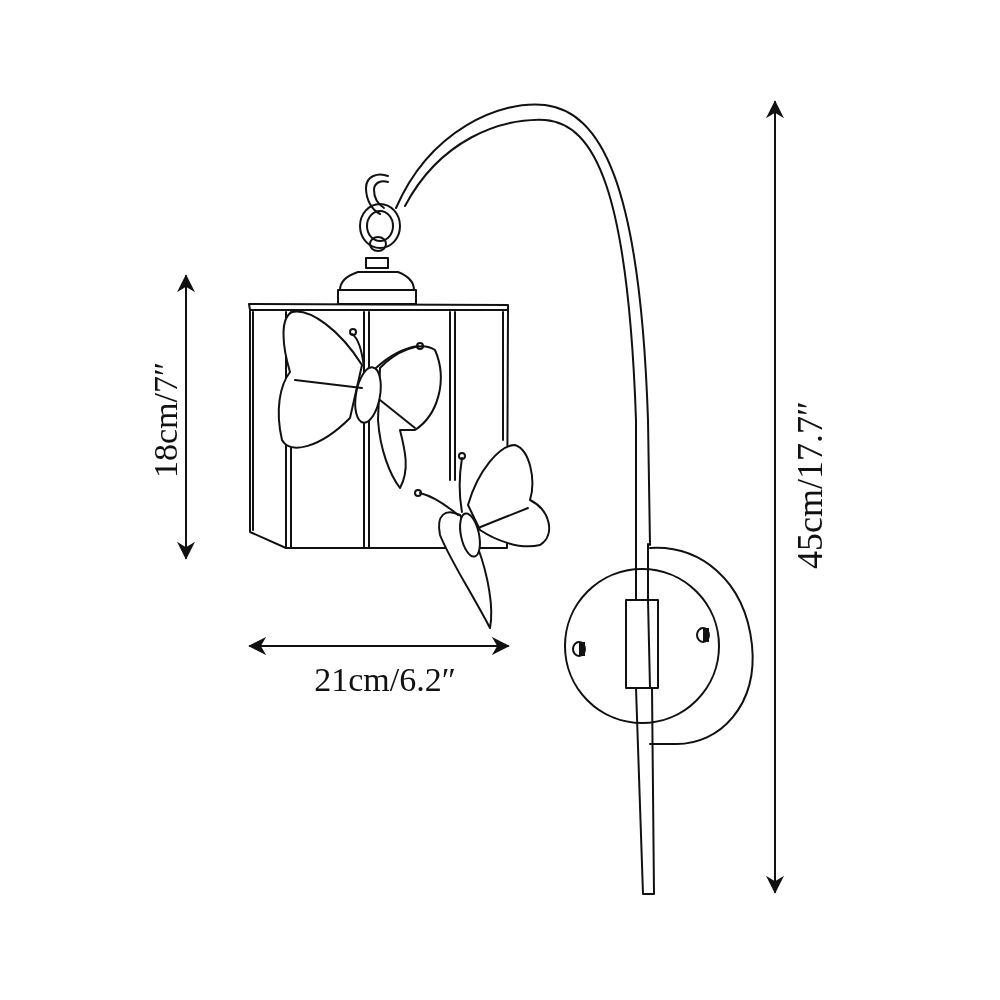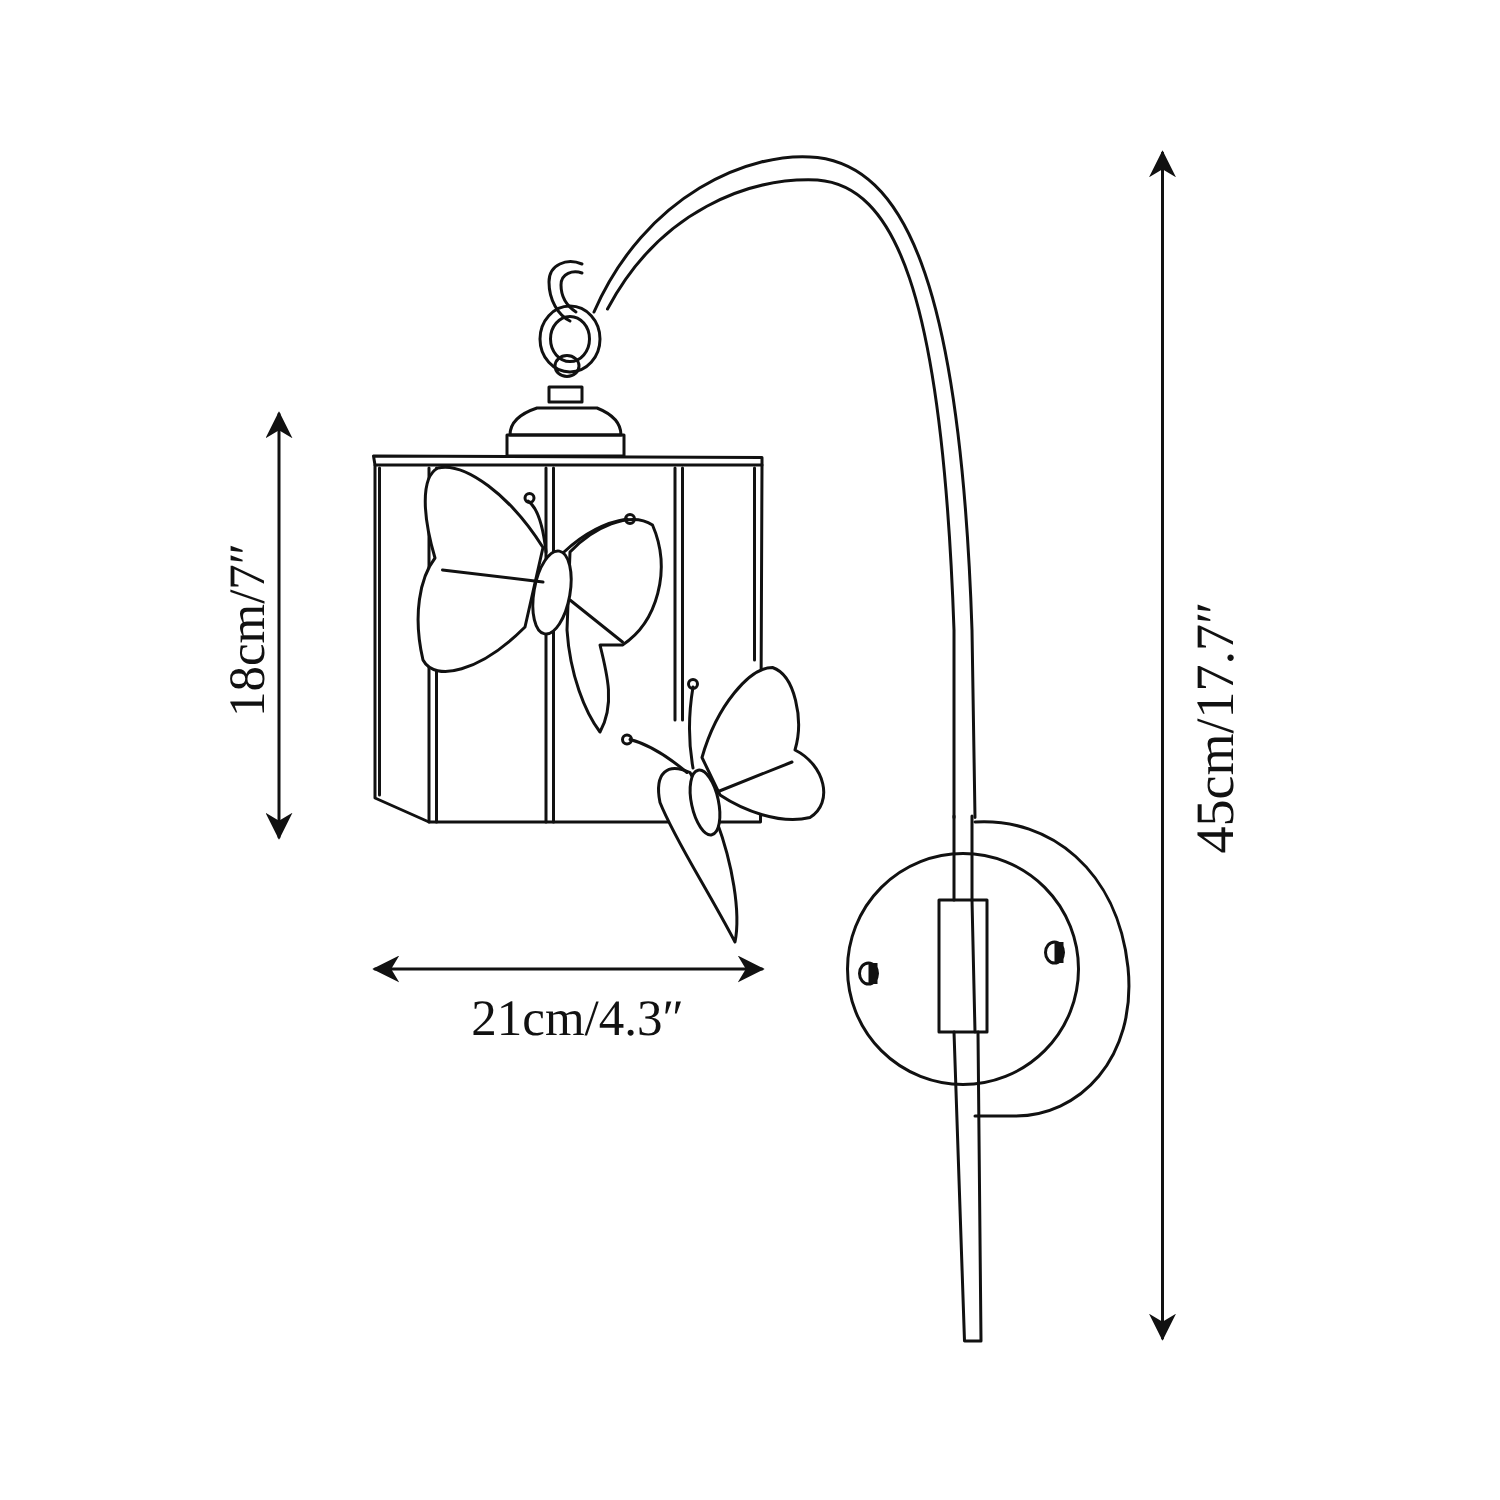--- a/index.html
+++ b/index.html
@@ -96,14 +96,14 @@
     <line x1="648" y1="600" x2="650" y2="688"></line>
   </g>
   <g>
     <path d="M636,688 L643,894 L654,894 L652,688"></path>
     <line x1="636" y1="544" x2="636" y2="600"></line>
     <line x1="648" y1="544" x2="648" y2="600"></line>
   </g>
 </svg>
 
 <div class="label" id="label-height-shade">18cm/7″</div>
-<div class="label" id="label-width-shade">21cm/4.3″</div>
+<div class="label" id="label-width-shade">21cm/6.2″</div>
 <div class="label" id="label-height-total">45cm/17.7″</div>
 
 </body></html>

